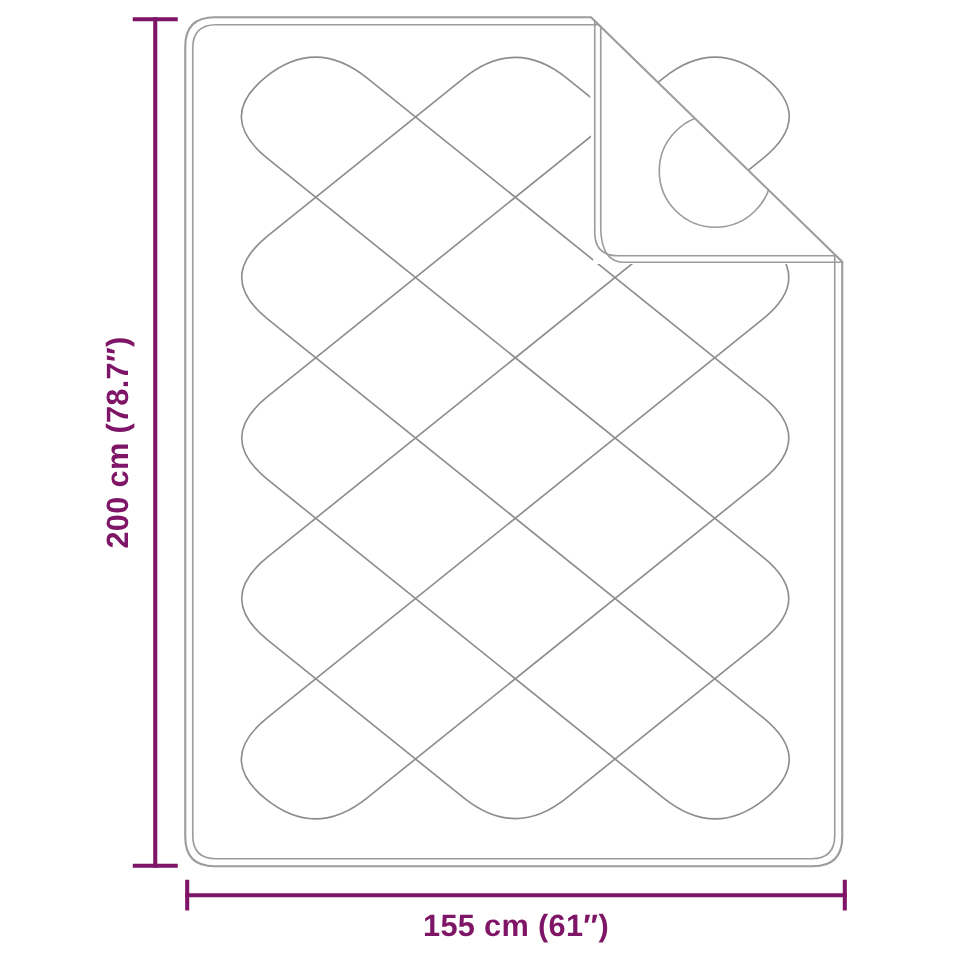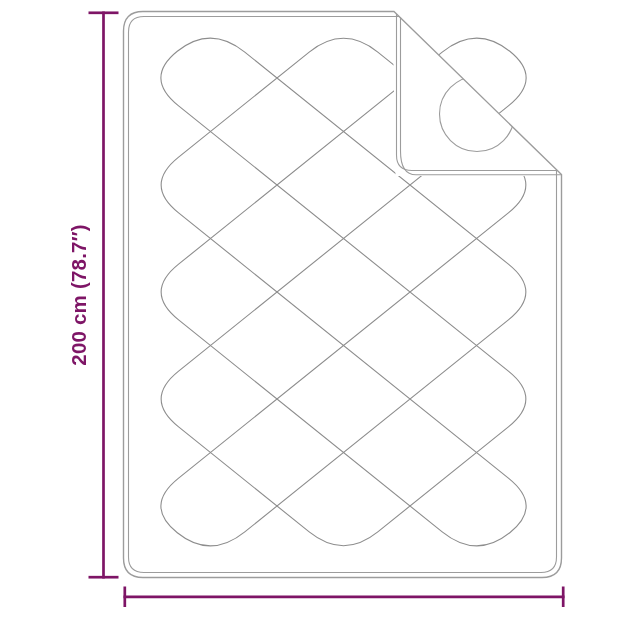--- a/index.html
+++ b/index.html
@@ -51,14 +51,15 @@
       <line x1="103.5" y1="11.5" x2="103.5" y2="578.5"></line>
       <line x1="88.5" y1="12.8" x2="118.5" y2="12.8"></line>
       <line x1="88.5" y1="577.2" x2="118.5" y2="577.2"></line>
       <line x1="123.5" y1="596.8" x2="564.5" y2="596.8"></line>
       <line x1="124.8" y1="586.5" x2="124.8" y2="607"></line>
       <line x1="563.2" y1="586.5" x2="563.2" y2="607"></line>
     </g>
   </svg>
 
   <div class="label height-label">200 cm (78.7″)</div>
+  <div class="label width-label">155 cm (61″)</div>
 
 </div>
 
 </body></html>

